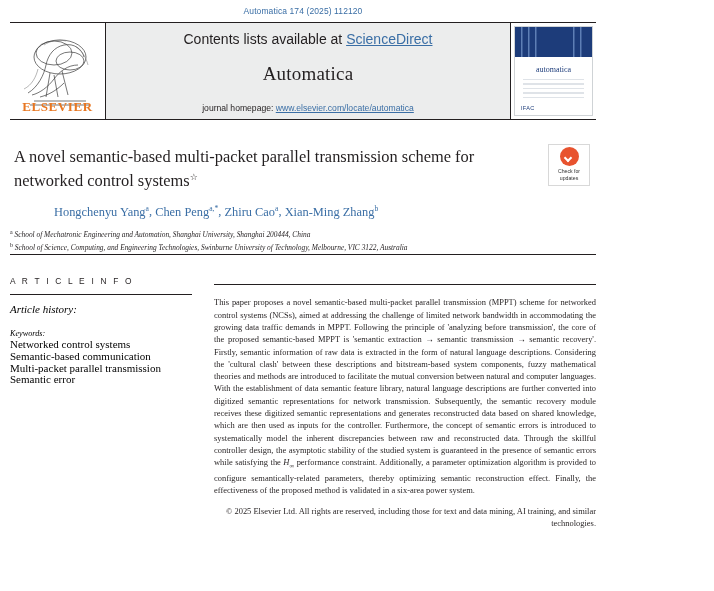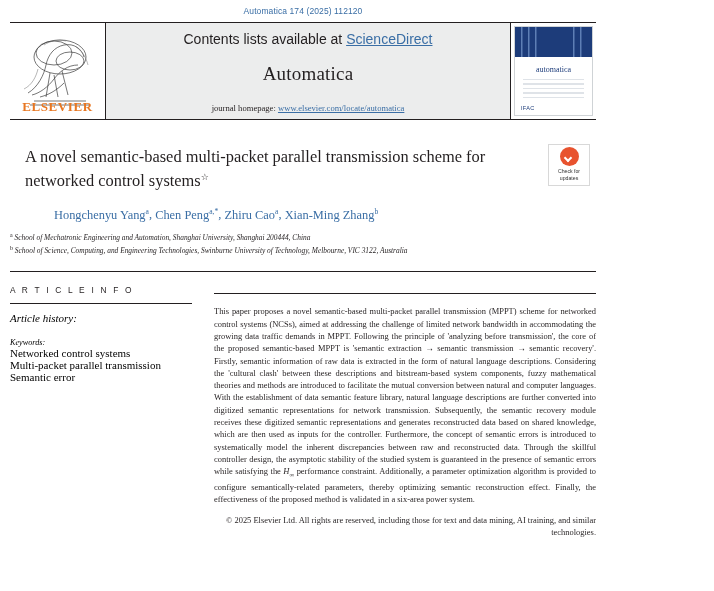--- a/index.html
+++ b/index.html
@@ -80,21 +80,21 @@
   }
   .contents-line .sd-link { color: #3a6ea5; }
   .journal-name {
     font-family: "Liberation Serif", serif;
     font-size: 19px;
     color: #231f20;
     margin-top: 16px;
     letter-spacing: 0.2px;
   }
   .homepage-line {
-    font-family: Liberation Serif, serif;
+    font-family: Liberation Sans, sans-serif;
     font-size: 8.6px;
     color: #231f20;
     margin-top: 18px;
   }
   .homepage-line .hp-link { color: #3a6ea5; }
   .masthead-right {
     width: 86px;
     flex: 0 0 86px;
     border-left: 0.8px solid #231f20;
     background: #fff;
@@ -154,21 +154,21 @@
     margin-top: 26px;
     position: relative;
     padding-right: 66px;
   }
   .paper-title {
     font-family: "Liberation Serif", serif;
     font-size: 16.4px;
     line-height: 21px;
     color: #231f20;
     font-weight: 400;
-    margin: 15px;
+    margin: 4px;
   }
   .paper-title .star {
     font-size: 9px;
     vertical-align: super;
   }
   .crossmark {
     position: absolute;
     right: 6px;
     top: -2px;
     width: 42px;
@@ -221,24 +221,23 @@
     color: #231f20;
     line-height: 11px;
   }
   .affils sup {
     font-style: normal;
     font-size: 6px;
   }
 
   
   .cols {
-    margin-top: 14px;
     display: flex;
     border-top: 0.8px solid #231f20;
-    padding-top: 13px;
+    padding-top: 21px;
     justify-content: flex-end;
   }
   .col-left {
     width: 196px;
     flex: 0 0 196px;
     padding-right: 14px;
   }
   .col-right {
     flex: 1 1 auto;
     padding-left: 8px;
@@ -400,20 +399,21 @@
 
     <div class="col-left">
       <div class="sec-head">A R T I C L E   I N F O</div>
       <div class="rule"></div>
 
       <div class="hist-title">Article history:</div>
 
       <div class="kw-title">Keywords:</div>
       <div class="kw-list">
         <div>Networked control systems</div>
+        <div>Semantic-based communication</div>
         <div>Multi-packet parallel transmission</div>
         <div>Semantic error</div>
       </div>
     </div>
 
     <div class="col-right">
       <div class="rule"></div>
 
       <div class="abstract"><span>This paper proposes a novel semantic-based multi-packet parallel transmission (MPPT) scheme for networked control systems (NCSs), aimed at addressing the challenge of limited network bandwidth in accommodating the growing data traffic demands in MPPT. Following the principle of 'analyzing before transmission', the core of the proposed semantic-based MPPT is 'semantic extraction → semantic transmission → semantic recovery'. Firstly, semantic information of raw data is extracted in the form of natural language descriptions. Considering the 'cultural clash' between these descriptions and bitstream-based system components, fuzzy mathematical theories and methods are introduced to facilitate the mutual conversion between natural and computer languages. With the establishment of data semantic feature library, natural language descriptions are further converted into digitized semantic representations for network transmission. Subsequently, the semantic recovery module receives these digitized semantic representations and generates reconstructed data based on shared knowledge, which are then used as inputs for the controller. Furthermore, the concept of semantic errors is introduced to systematically model the inherent discrepancies between raw and reconstructed data. Through the skillful controller design, the asymptotic stability of the studied system is guaranteed in the presence of semantic errors while satisfying the </span><span><i>H</i><span class="sub">∞</span></span><span> performance constraint. Additionally, a parameter optimization algorithm is provided to configure semantically-related parameters, thereby optimizing semantic reconstruction effect. Finally, the effectiveness of the proposed method is validated in a six-area power system.</span></div>
 

